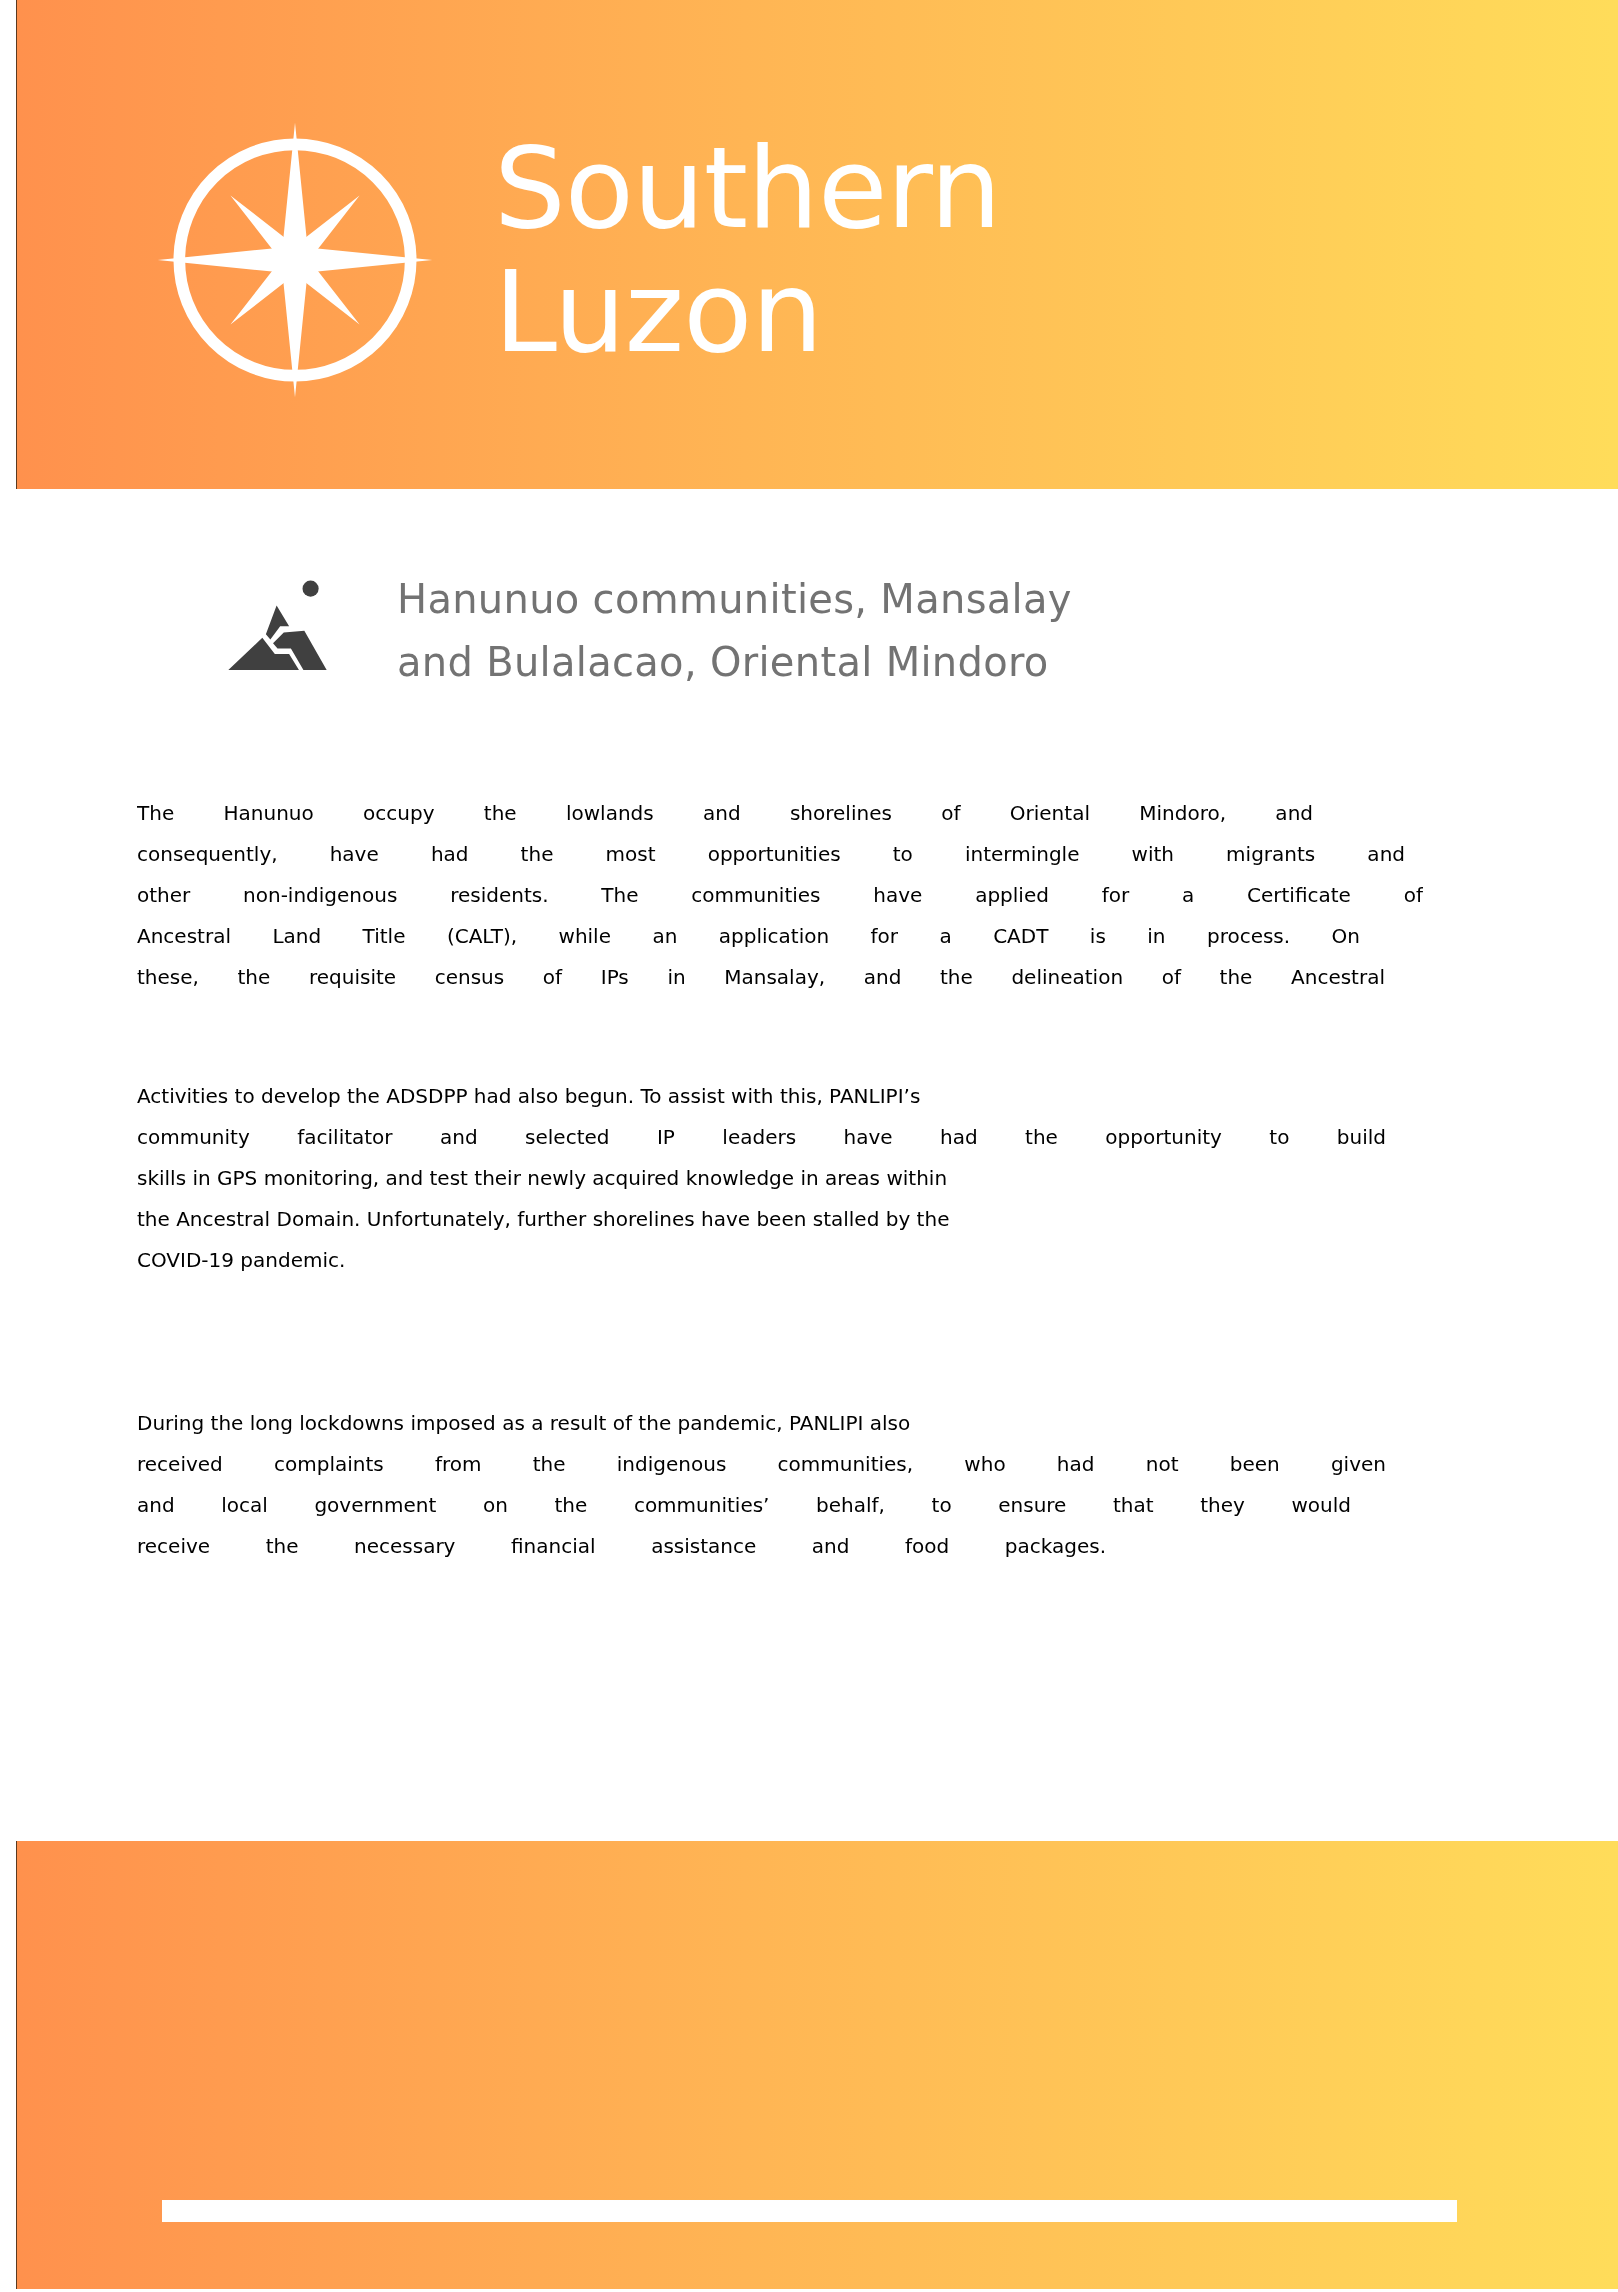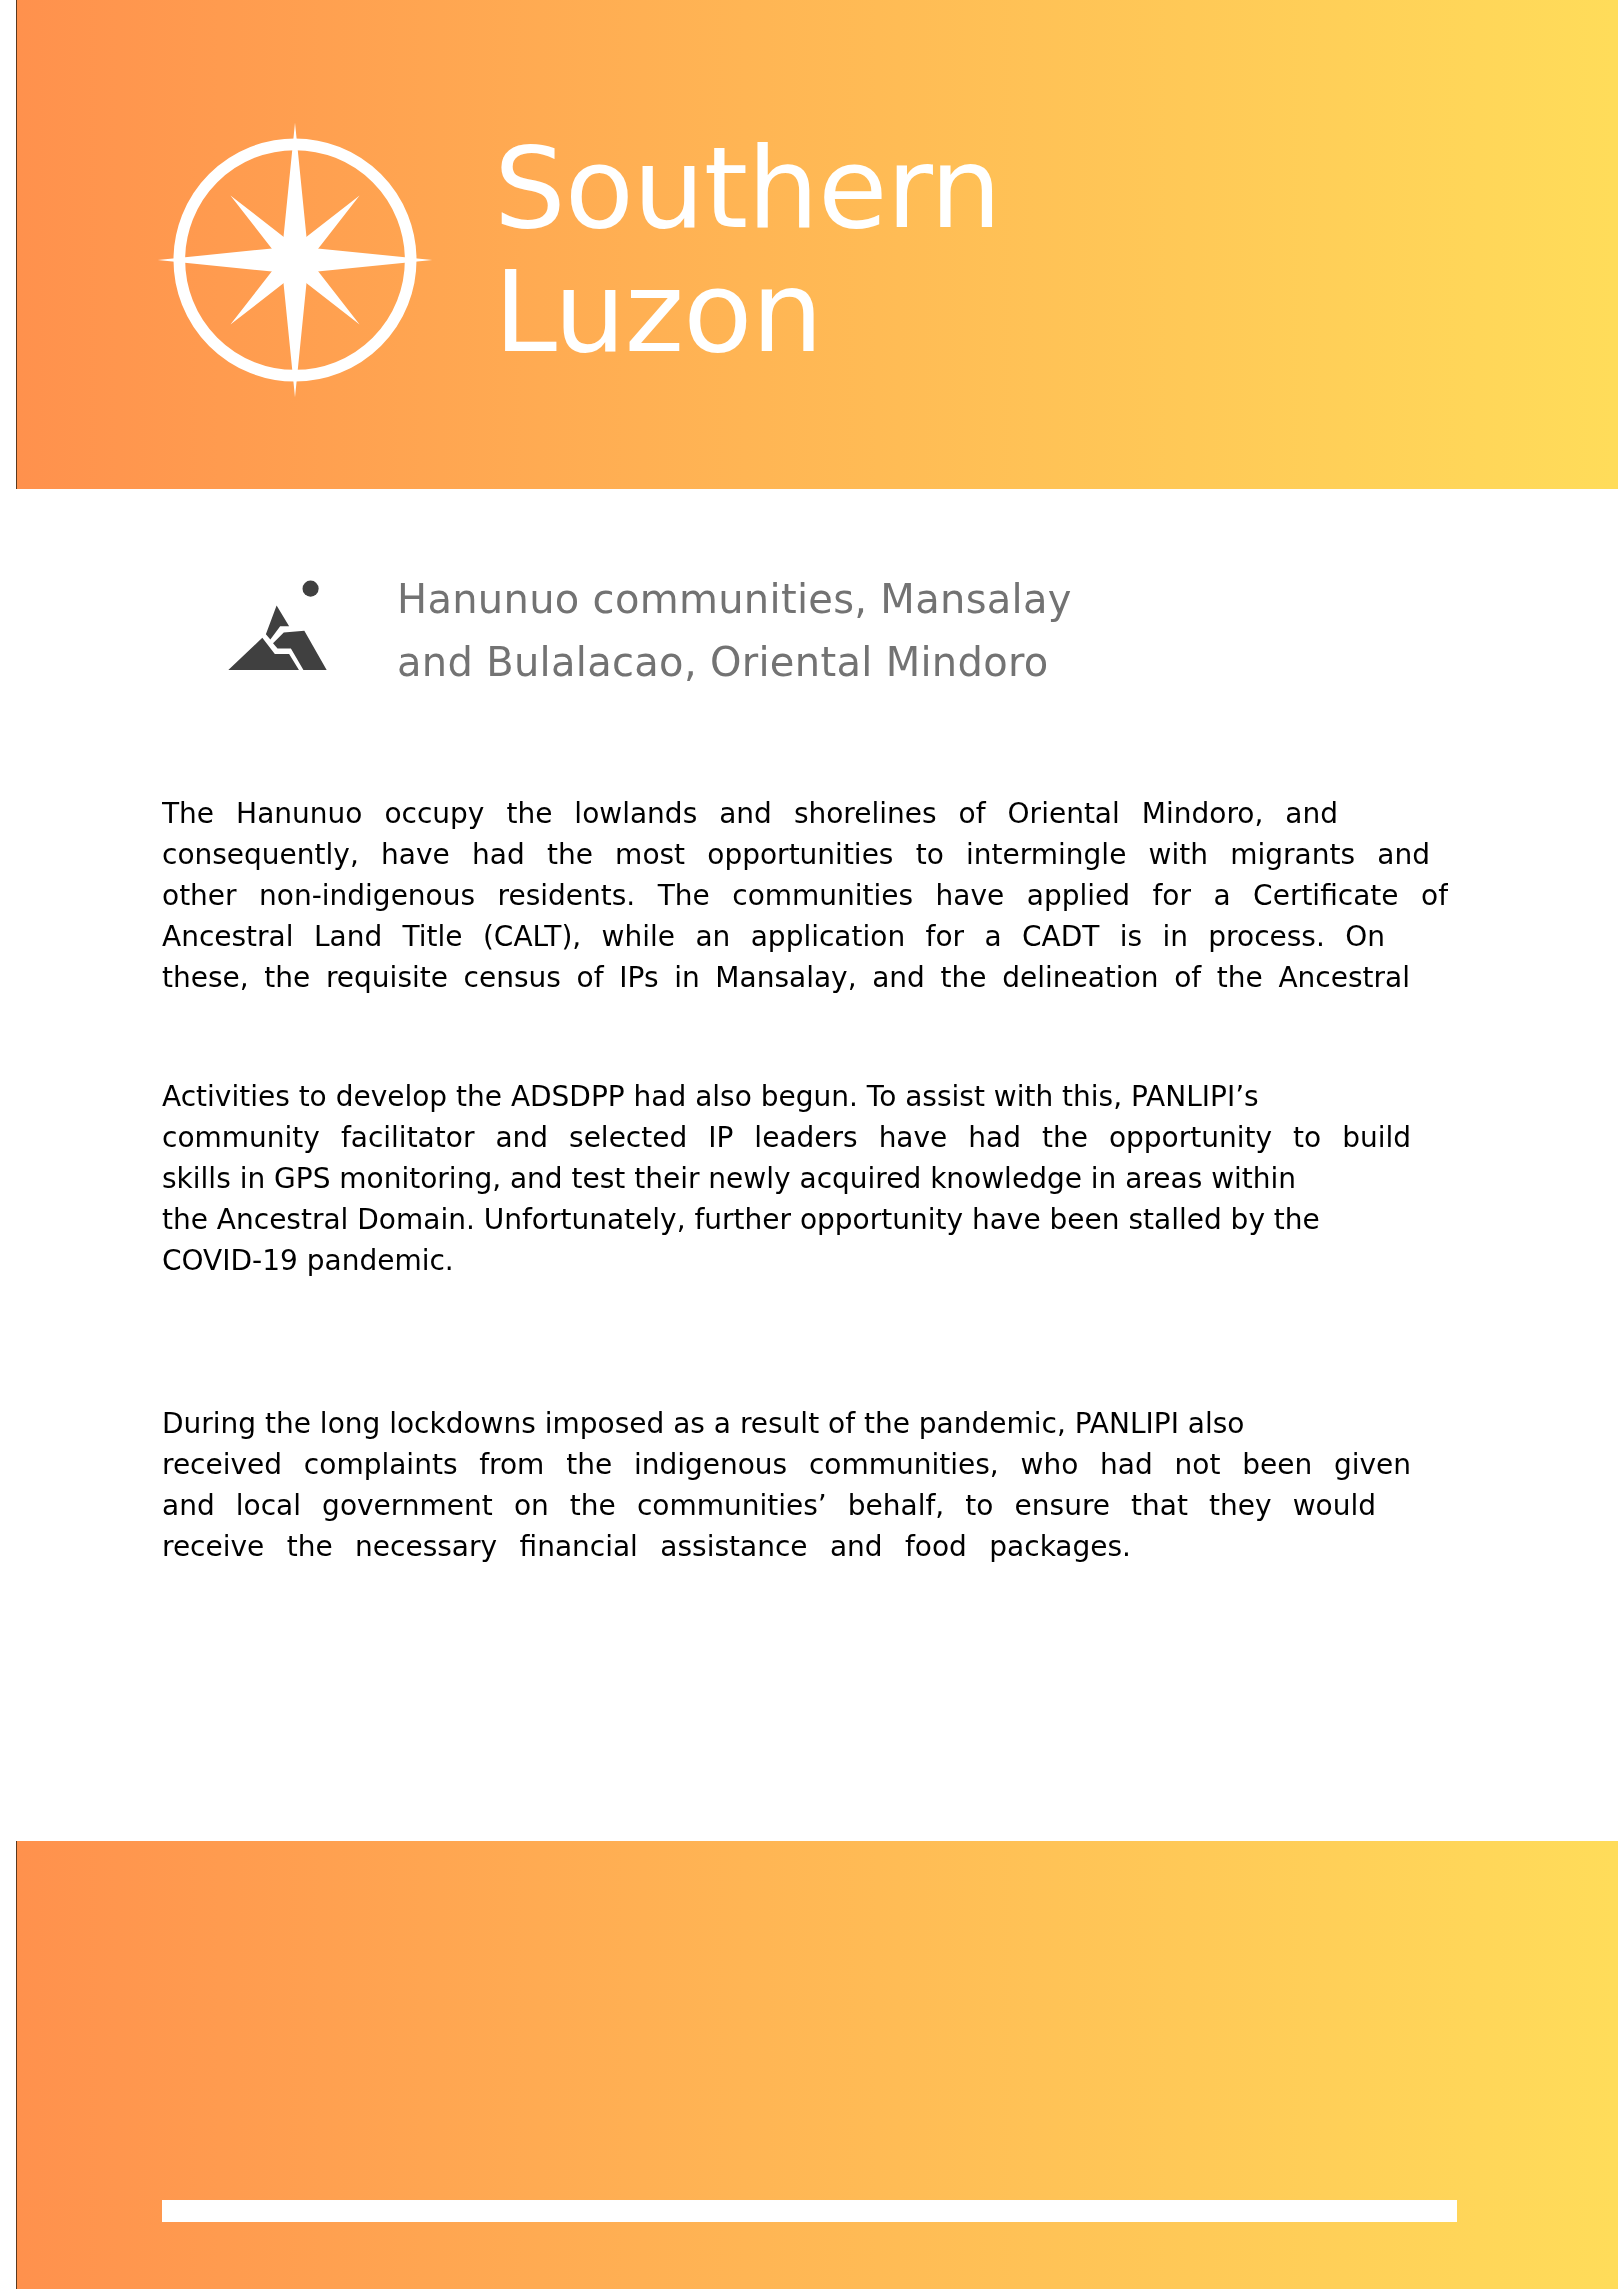--- a/index.html
+++ b/index.html
@@ -28,21 +28,21 @@
 
   .mountain { position: absolute; left: 228px; top: 577px; width: 99px; height: 93px; }
 
   .subheading {
     position: absolute; left: 397px; top: 568px;
     color: #737373; font-size: 40px; line-height: 63px; margin: 0; font-weight: normal;
     letter-spacing: 0.3px;
   }
   .subheading span { display: block; white-space: nowrap; }
 
-  .para { position: absolute; left: 162px; font-size: 28px; line-height: 41px; color: #000; }
+  .para { position: absolute; left: 137px; font-size: 20px; line-height: 41px; color: #000; }
   .line { display: block; white-space: nowrap; height: 41px; }
   .line.j { text-align: justify; text-align-last: justify; white-space: normal; overflow: hidden; }
 
   .footer-bar {
     position: absolute; left: 162px; top: 2200px; width: 1295px; height: 22.4px; background: #ffffff;
   }
 </style>
 </head>
 <body>
 
@@ -80,21 +80,21 @@
   <span class="line j" style="width:1268px">consequently, have had the most opportunities to intermingle with migrants and</span>
   <span class="line j" style="width:1286px">other non-indigenous residents. The communities have applied for a Certificate of</span>
   <span class="line j" style="width:1223px">Ancestral Land Title (CALT), while an application for a CADT is in process. On</span>
   <span class="line j" style="width:1248px">these, the requisite census of IPs in Mansalay, and the delineation of the Ancestral</span>
 </div>
 
 <div class="para" style="top:1076px;">
   <span class="line">Activities to develop the ADSDPP had also begun. To assist with this, PANLIPI’s</span>
   <span class="line j" style="width:1249px">community facilitator and selected IP leaders have had the opportunity to build</span>
   <span class="line">skills in GPS monitoring, and test their newly acquired knowledge in areas within</span>
-  <span class="line">the Ancestral Domain. Unfortunately, further opportunity have been stalled by the</span>
+  <span class="line">the Ancestral Domain. Unfortunately, further shorelines have been stalled by the</span>
   <span class="line">COVID-19 pandemic.</span>
 </div>
 
 <div class="para" style="top:1403px;">
   <span class="line">During the long lockdowns imposed as a result of the pandemic, PANLIPI also</span>
   <span class="line j" style="width:1249px">received complaints from the indigenous communities, who had not been given</span>
   <span class="line j" style="width:1214px">and local government on the communities’ behalf, to ensure that they would</span>
   <span class="line j" style="width:969px">receive the necessary financial assistance and food packages.</span>
 </div>
 

